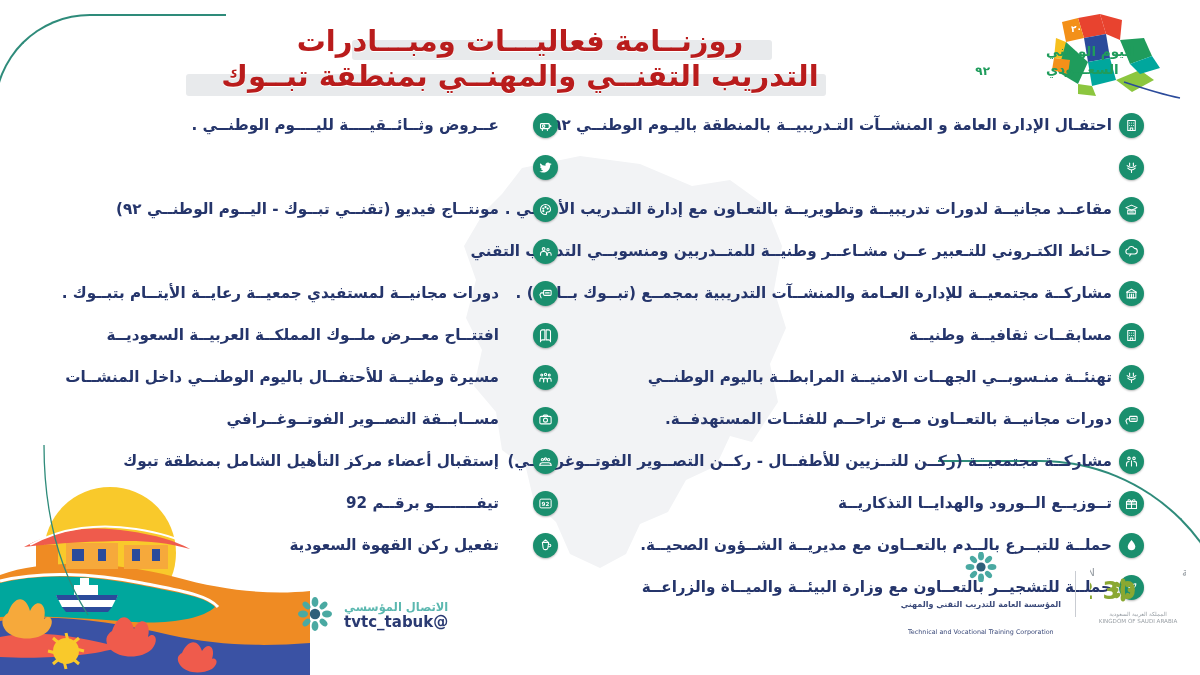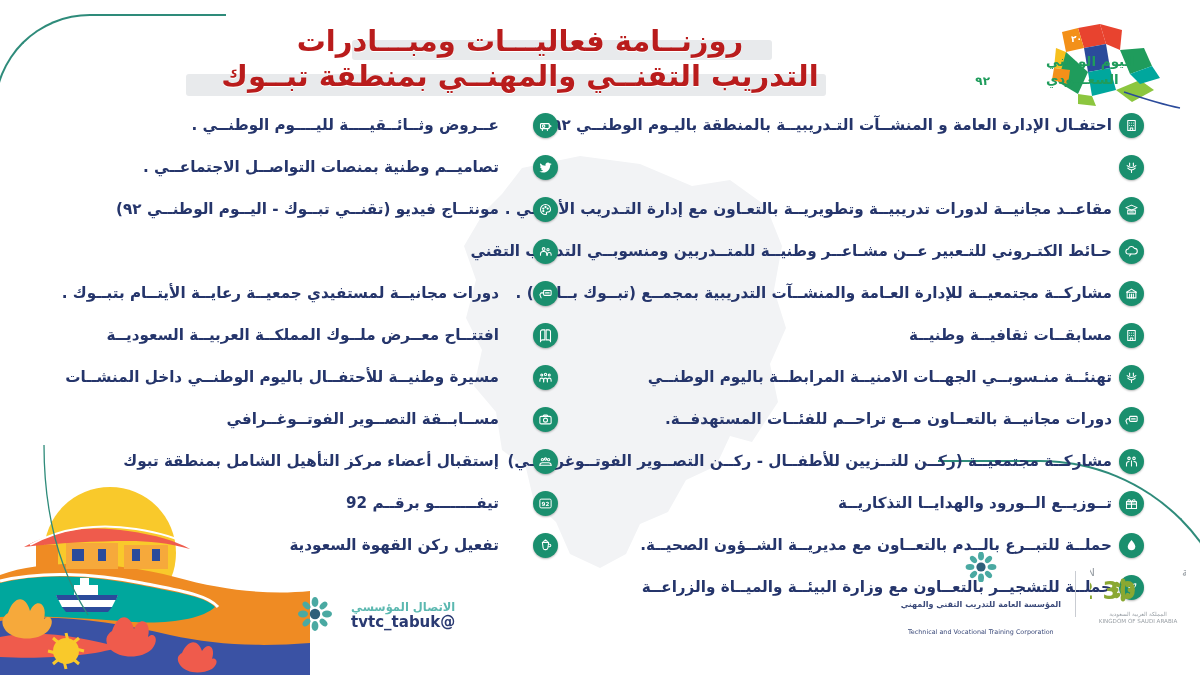--- a/index.html
+++ b/index.html
@@ -24,21 +24,21 @@
 
   
   .title-wrap{position:absolute;left:150px;top:24px;width:740px;text-align:center;
               z-index:6;}
   .title-line{color:#b91c1c;font-weight:bold;letter-spacing:0px;
               text-shadow:0 1px 0 #ffffff;}
   .title-line.l1{font-size:29px;line-height:34px;}
   .title-line.l2{font-size:29px;line-height:36px;}
 
   
-  .nd-logo{position:absolute;right:14px;top:18px;width:212px;height:92px;z-index:7;}
+  .nd-logo{position:absolute;right:14px;top:8px;width:212px;height:92px;z-index:7;}
   .nd-logo svg{display:block;}
 
   
   .map-wm{position:absolute;left:430px;top:150px;width:380px;height:430px;
           opacity:1;z-index:1;}
 
   
   .cols{position:absolute;left:0;top:108px;width:1200px;height:450px;z-index:5;}
   .col{position:absolute;top:0;}
   .col-right{right:56px;width:520px;}
@@ -61,21 +61,21 @@
 
   
   .col-right .item{flex-direction:row;justify-content:flex-start;}
   .col-left  .item{flex-direction:row;justify-content:flex-start;gap:34px;}
 
   
   .illus{position:absolute;left:0;bottom:0;width:310px;height:230px;z-index:3;}
 
   
   .social{position:absolute;left:298px;bottom:40px;display:flex;align-items:center;
-          gap:19px;z-index:8;flex-direction:row-reverse;}
+          gap:12px;z-index:8;flex-direction:row-reverse;}
   .social .tx{line-height:1.15;text-align:right;}
   .social .tx .ar{color:#5bb8b0;font-size:11.5px;font-weight:bold;display:block;}
   .social .tx .en{color:#2a3a72;font-size:15px;font-weight:bold;display:block;
                   font-family:"DejaVu Sans","Liberation Sans",sans-serif;}
 
   .btm-logos{position:absolute;right:14px;bottom:38px;display:flex;align-items:center;
              gap:14px;z-index:8;flex-direction:row-reverse;}
   .vdiv{width:1px;height:46px;background:#c9ccd2;}
   .tvtc{display:flex;flex-direction:column;align-items:center;gap:14px;}
   .tvtc .cap{text-align:center;line-height:1.2;}
@@ -348,21 +348,20 @@
             </svg>
           </span>
           <span class="txt">عــروض وثــائــقيــــة لليــــوم الوطنــي .</span>
         </div>
         <div class="item">
           <span class="ic">
             <svg width="15" height="15" viewBox="0 0 24 24">
               <path d="M22 6.3a8 8 0 01-2.3.6 4 4 0 001.8-2.2 8 8 0 01-2.5 1A4 4 0 0012 9.3 11.4 11.4 0 013.7 5a4 4 0 001.3 5.3 4 4 0 01-1.8-.5 4 4 0 003.2 3.9 4 4 0 01-1.8.1 4 4 0 003.7 2.8A8 8 0 012 18.3a11.3 11.3 0 006.1 1.8c7.4 0 11.4-6.1 11.4-11.4v-.5A8 8 0 0022 6.3z" fill="#ffffff"></path>
             </svg>
           </span>
-          <span class="txt">تصاميــم وطنية بمنصات التواصــل الاجتماعــي .</span>
         </div>
         <div class="item">
           <span class="ic">
             <svg width="15" height="15" viewBox="0 0 24 24" fill="none" stroke="#ffffff" stroke-width="1.7" stroke-linecap="round" stroke-linejoin="round">
               <path d="M12 4a8 8 0 000 16c1.5 0 2-1 1.5-2s0-2 1.5-2h1.5A4 4 0 0020 12a8 8 0 00-8-8z"></path>
               <circle cx="8.5" cy="10.5" r="1"></circle>
               <circle cx="12" cy="8" r="1"></circle>
               <circle cx="15.5" cy="10.5" r="1"></circle>
               <circle cx="8.5" cy="14.5" r="1"></circle>
             </svg>

